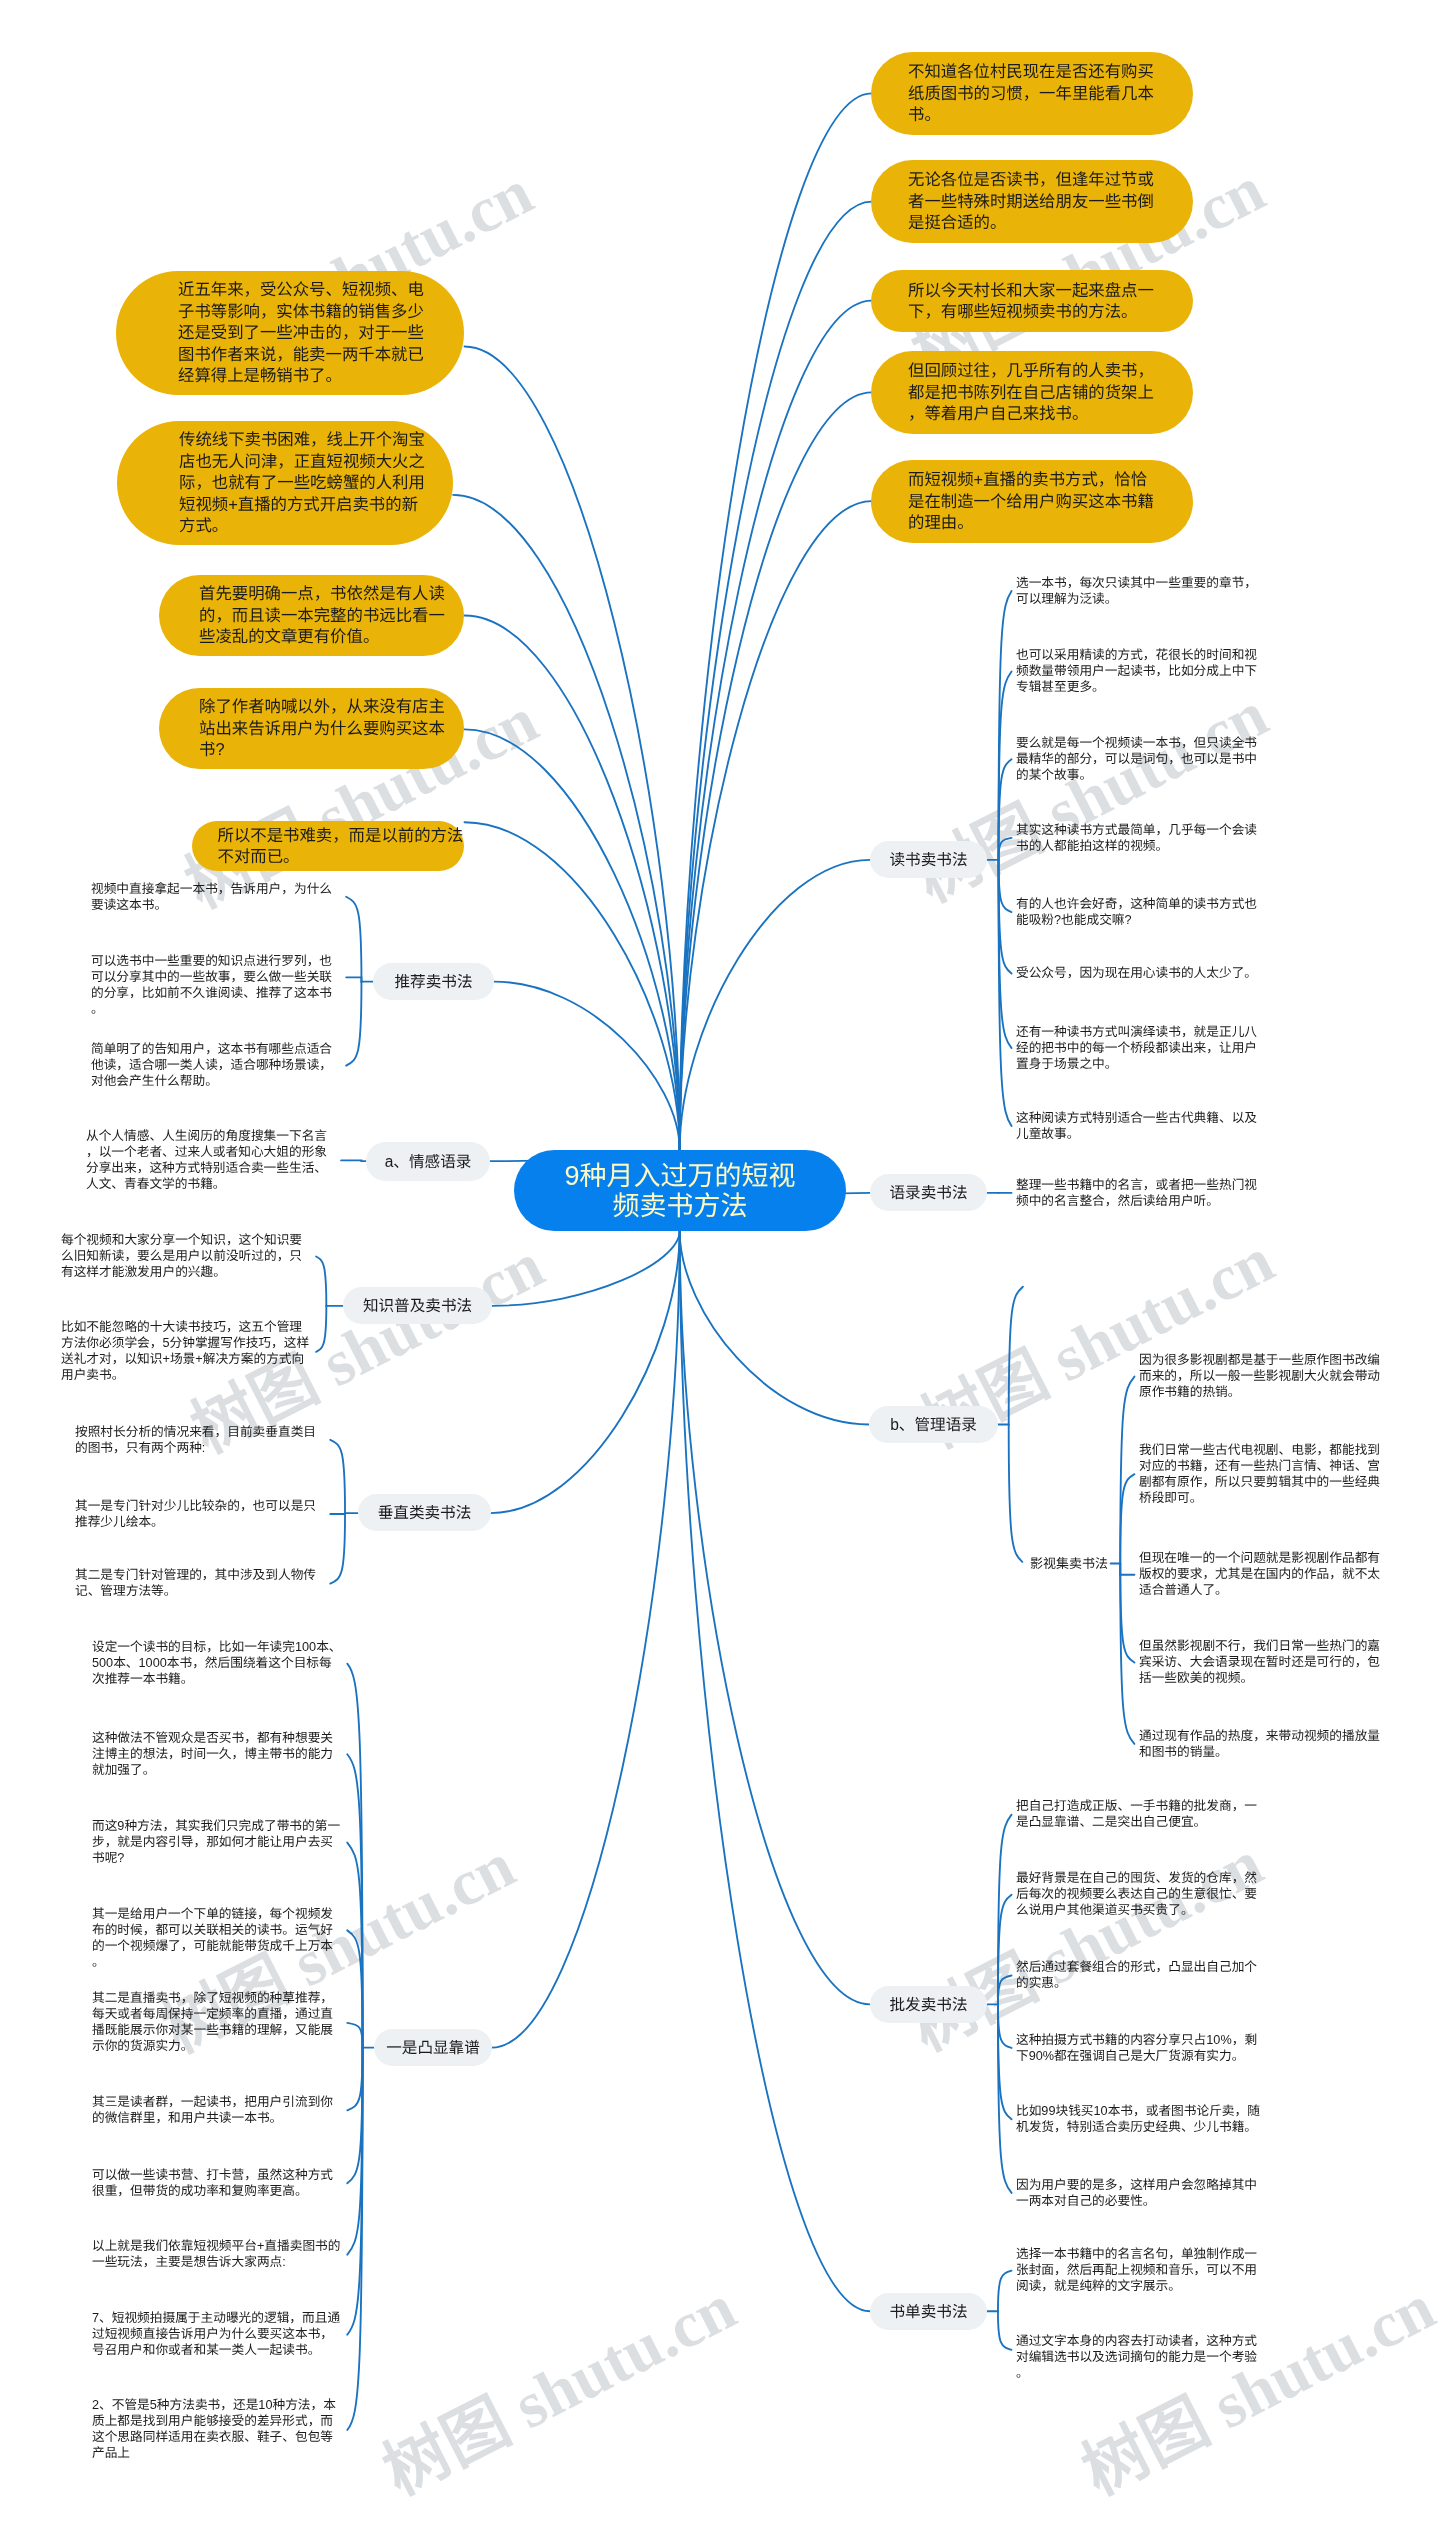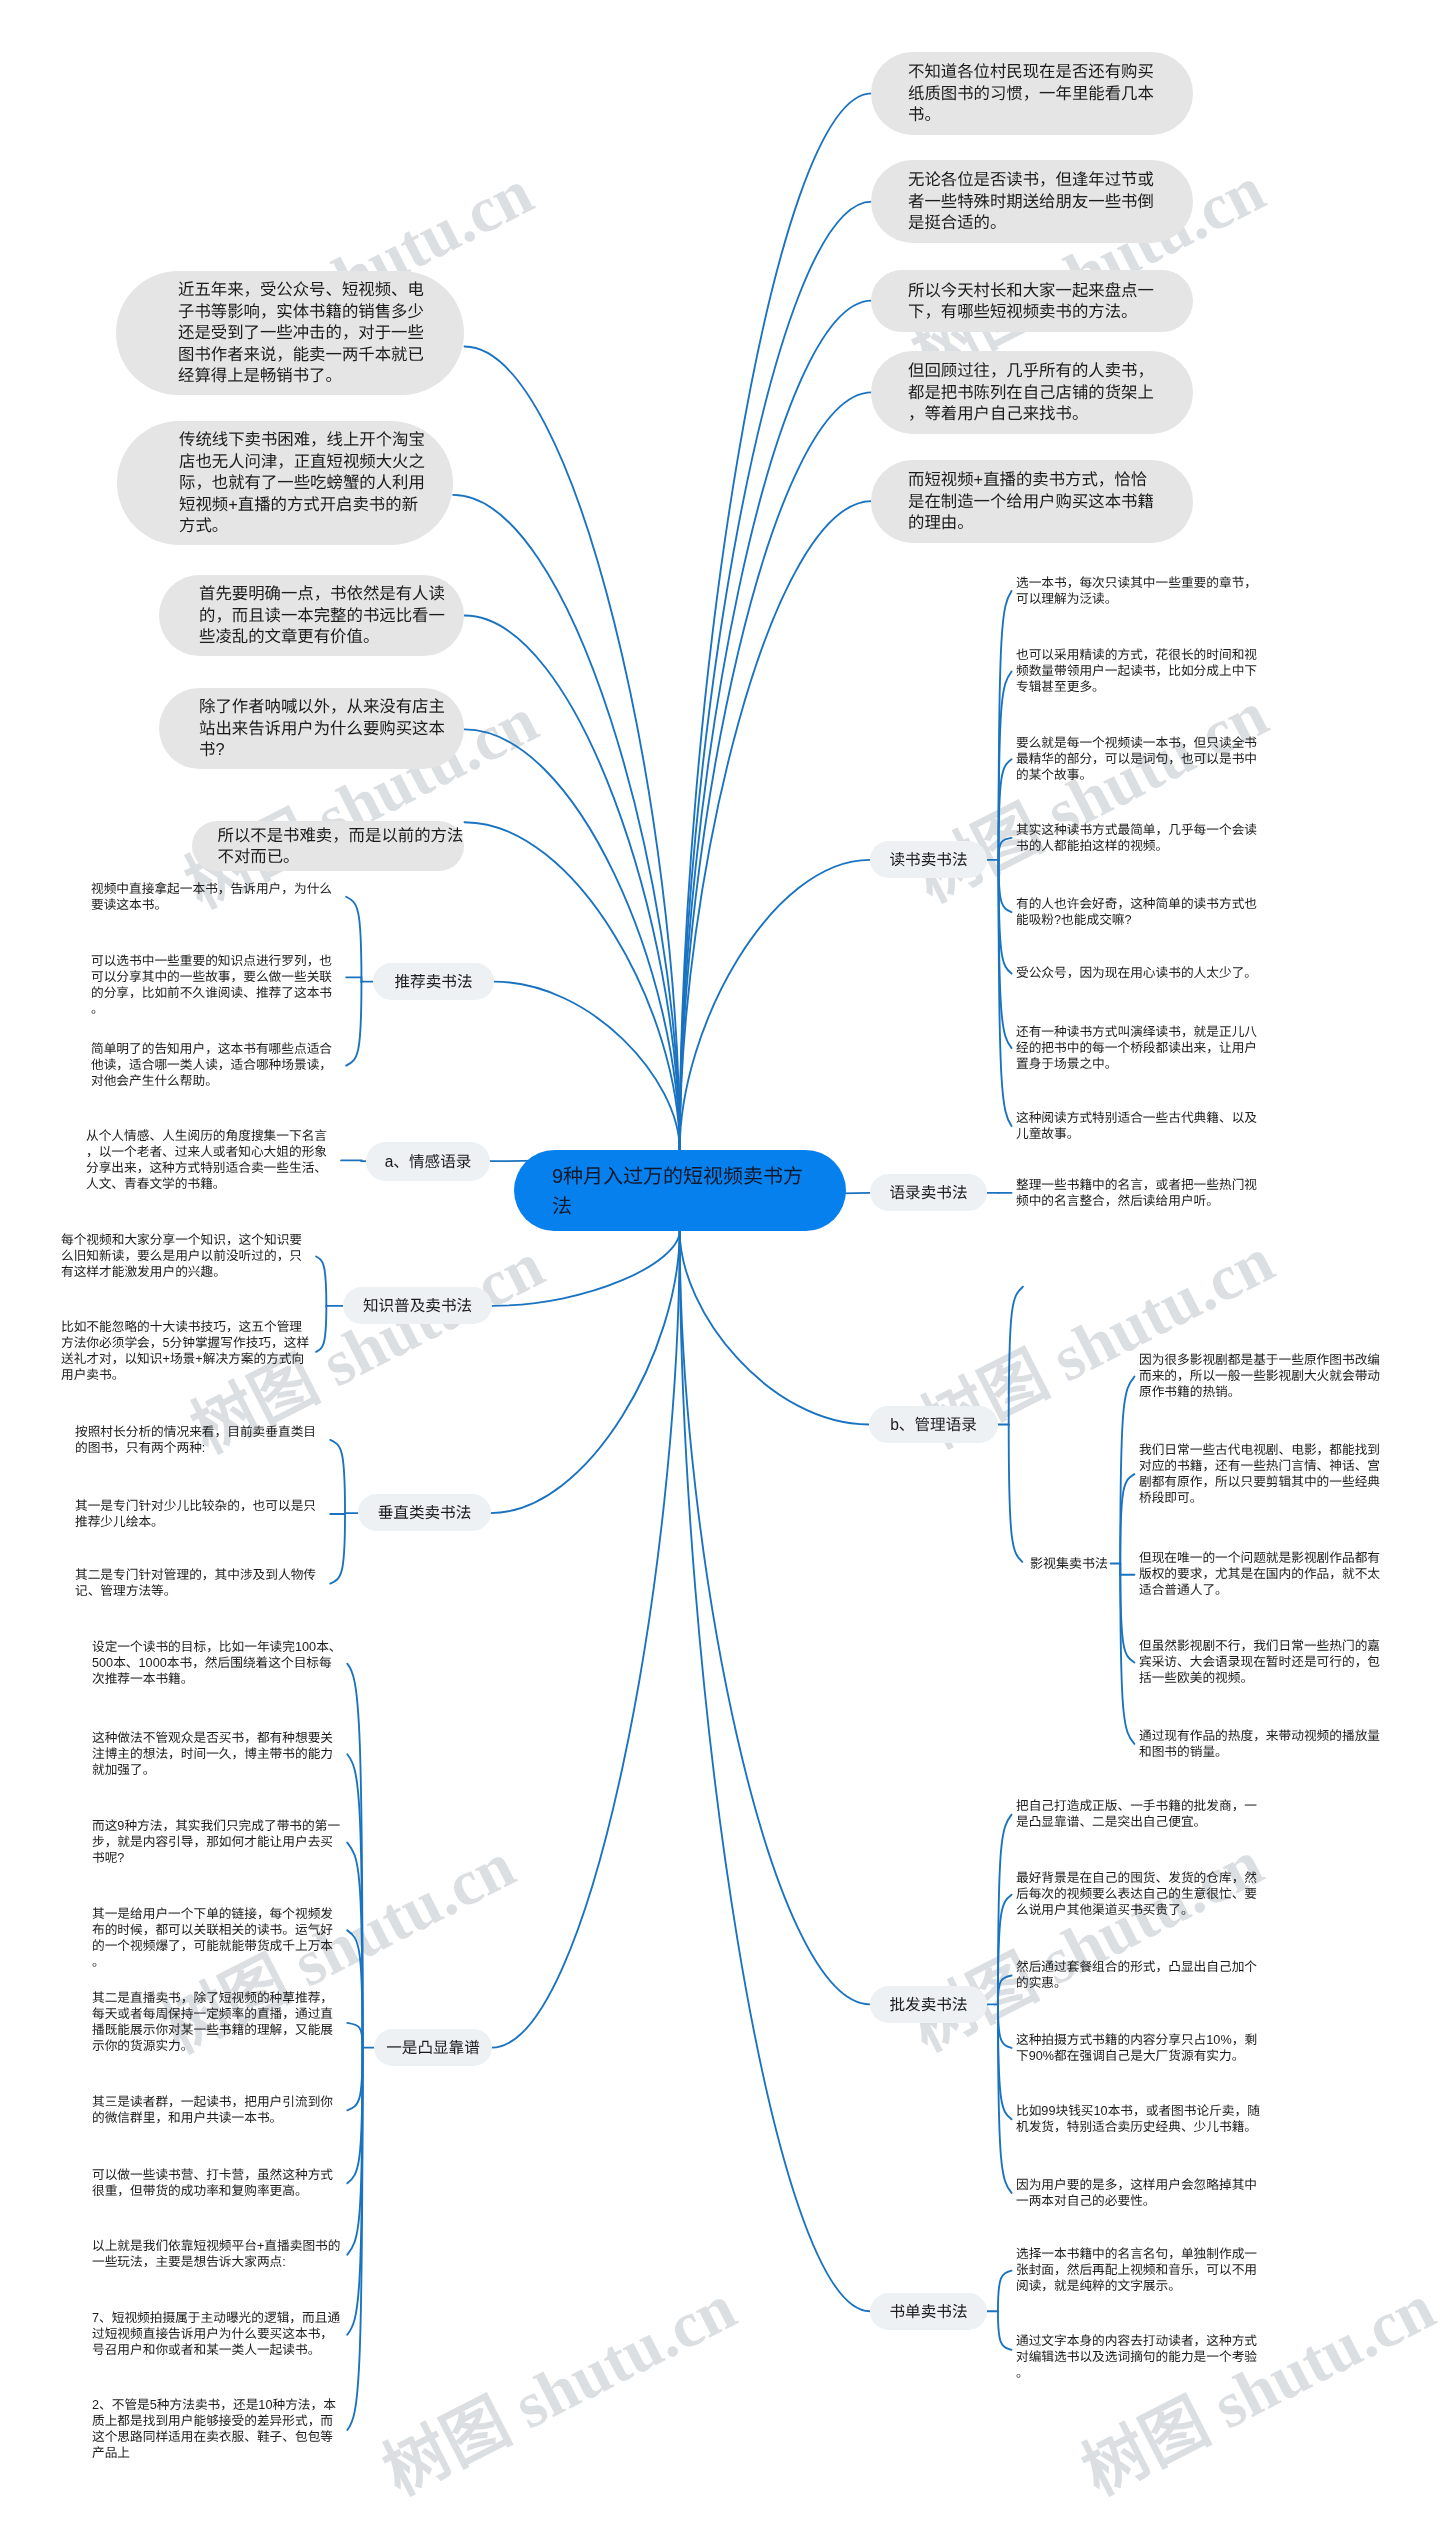--- a/index.html
+++ b/index.html
@@ -1,24 +1,24 @@
 <!DOCTYPE html>
 <html lang="zh-CN" style="font-size:9px"><head>
 <meta charset="utf-8">
 <title>9种月入过万的短视频卖书方法</title>
 <style>
   html,body{margin:0;padding:0;background:#ffffff;}
   body{font-family:"Liberation Sans",sans-serif;}
   #canvas{position:relative;width:1450px;height:2525px;overflow:hidden;background:#fff;}
   #wires{position:absolute;left:0;top:0;width:1450px;height:2525px;}
   .node{position:absolute;box-sizing:border-box;}
-  .bubble{background:#e5e5e5;border-radius:113px;display:flex;align-items:center;}
+  .bubble{background:#eab308;border-radius:113px;display:flex;align-items:center;}
   .bubble>.txt{font-size:16.4px;line-height:21.5px;color:#1b1b1b;line-break:anywhere;word-break:break-all;}
   .center{background:#0680ec;border-radius:113px;display:flex;align-items:center;justify-content:center;}
-  .center>.txt{color:#0f172a;font-size:20px;line-height:30px;width:256px;}
+  .center>.txt{color:#fef9c3;font-size:27px;line-height:30px;text-align:center;width:256px;}
   .cat{background:#edf1f4;border-radius:113px;display:flex;align-items:center;justify-content:center;}
   .cat>.txt{font-size:15.6px;line-height:19px;color:#1b1b1b;white-space:nowrap;}
   .plaincat{display:flex;align-items:center;justify-content:center;}
   .plaincat>.txt{font-size:13px;line-height:17px;color:#1b1b1b;white-space:nowrap;}
   .leaf>.txt{font-size:12.7px;line-height:16px;color:#1b1b1b;line-break:anywhere;word-break:break-all;}
   .wmlayer{position:absolute;left:0;top:0;width:1450px;height:2525px;overflow:hidden;}
   .wm{position:absolute;color:#dcdfe2;font-size:65px;font-weight:700;
       transform:rotate(-27deg);transform-origin:0 50%;white-space:nowrap;
       font-family:"Liberation Serif",serif;}
 </style>

